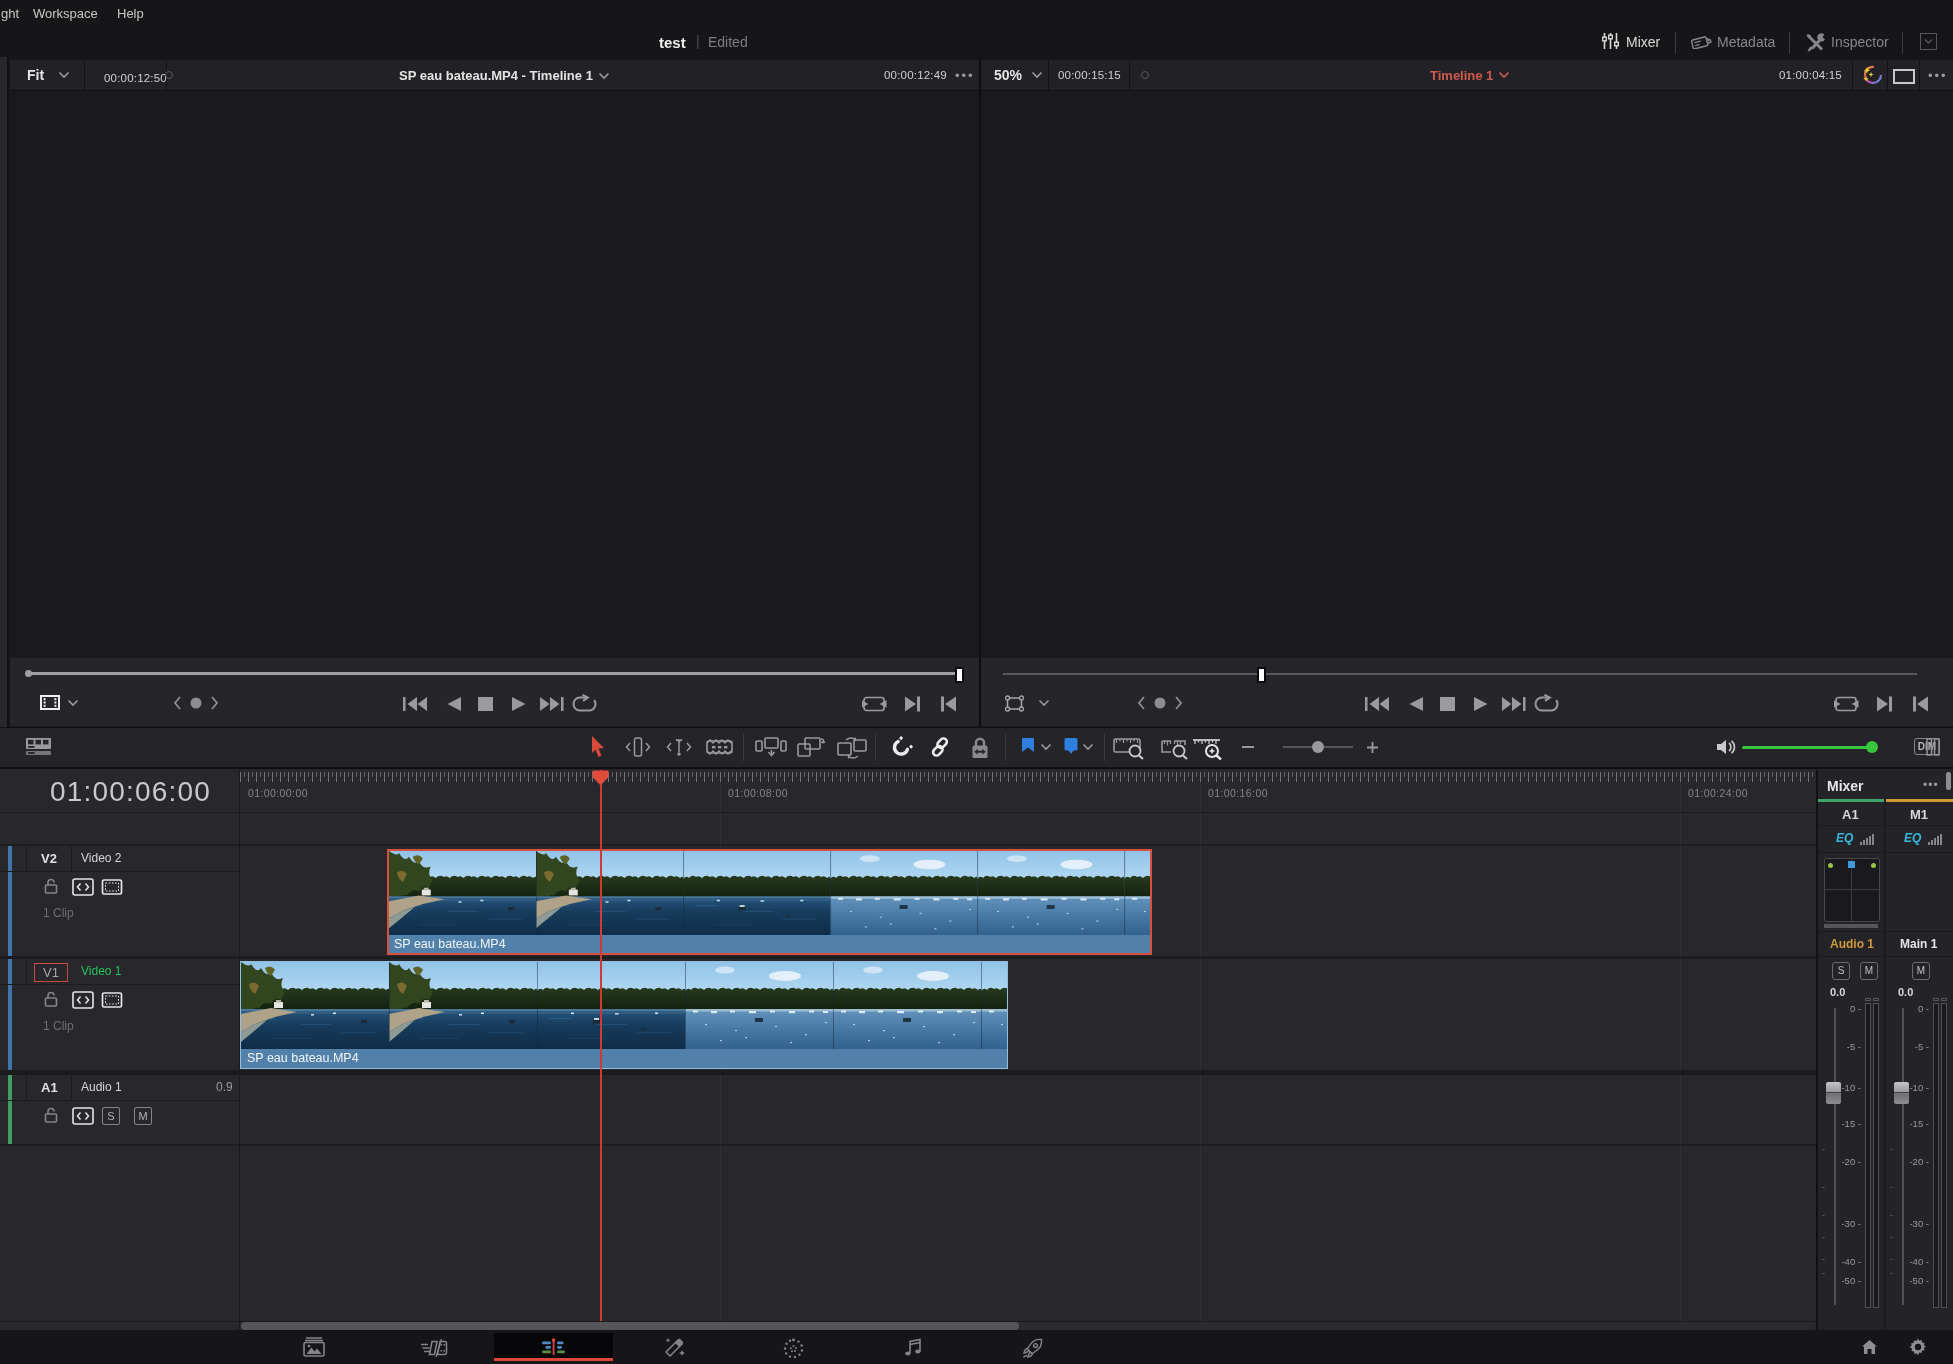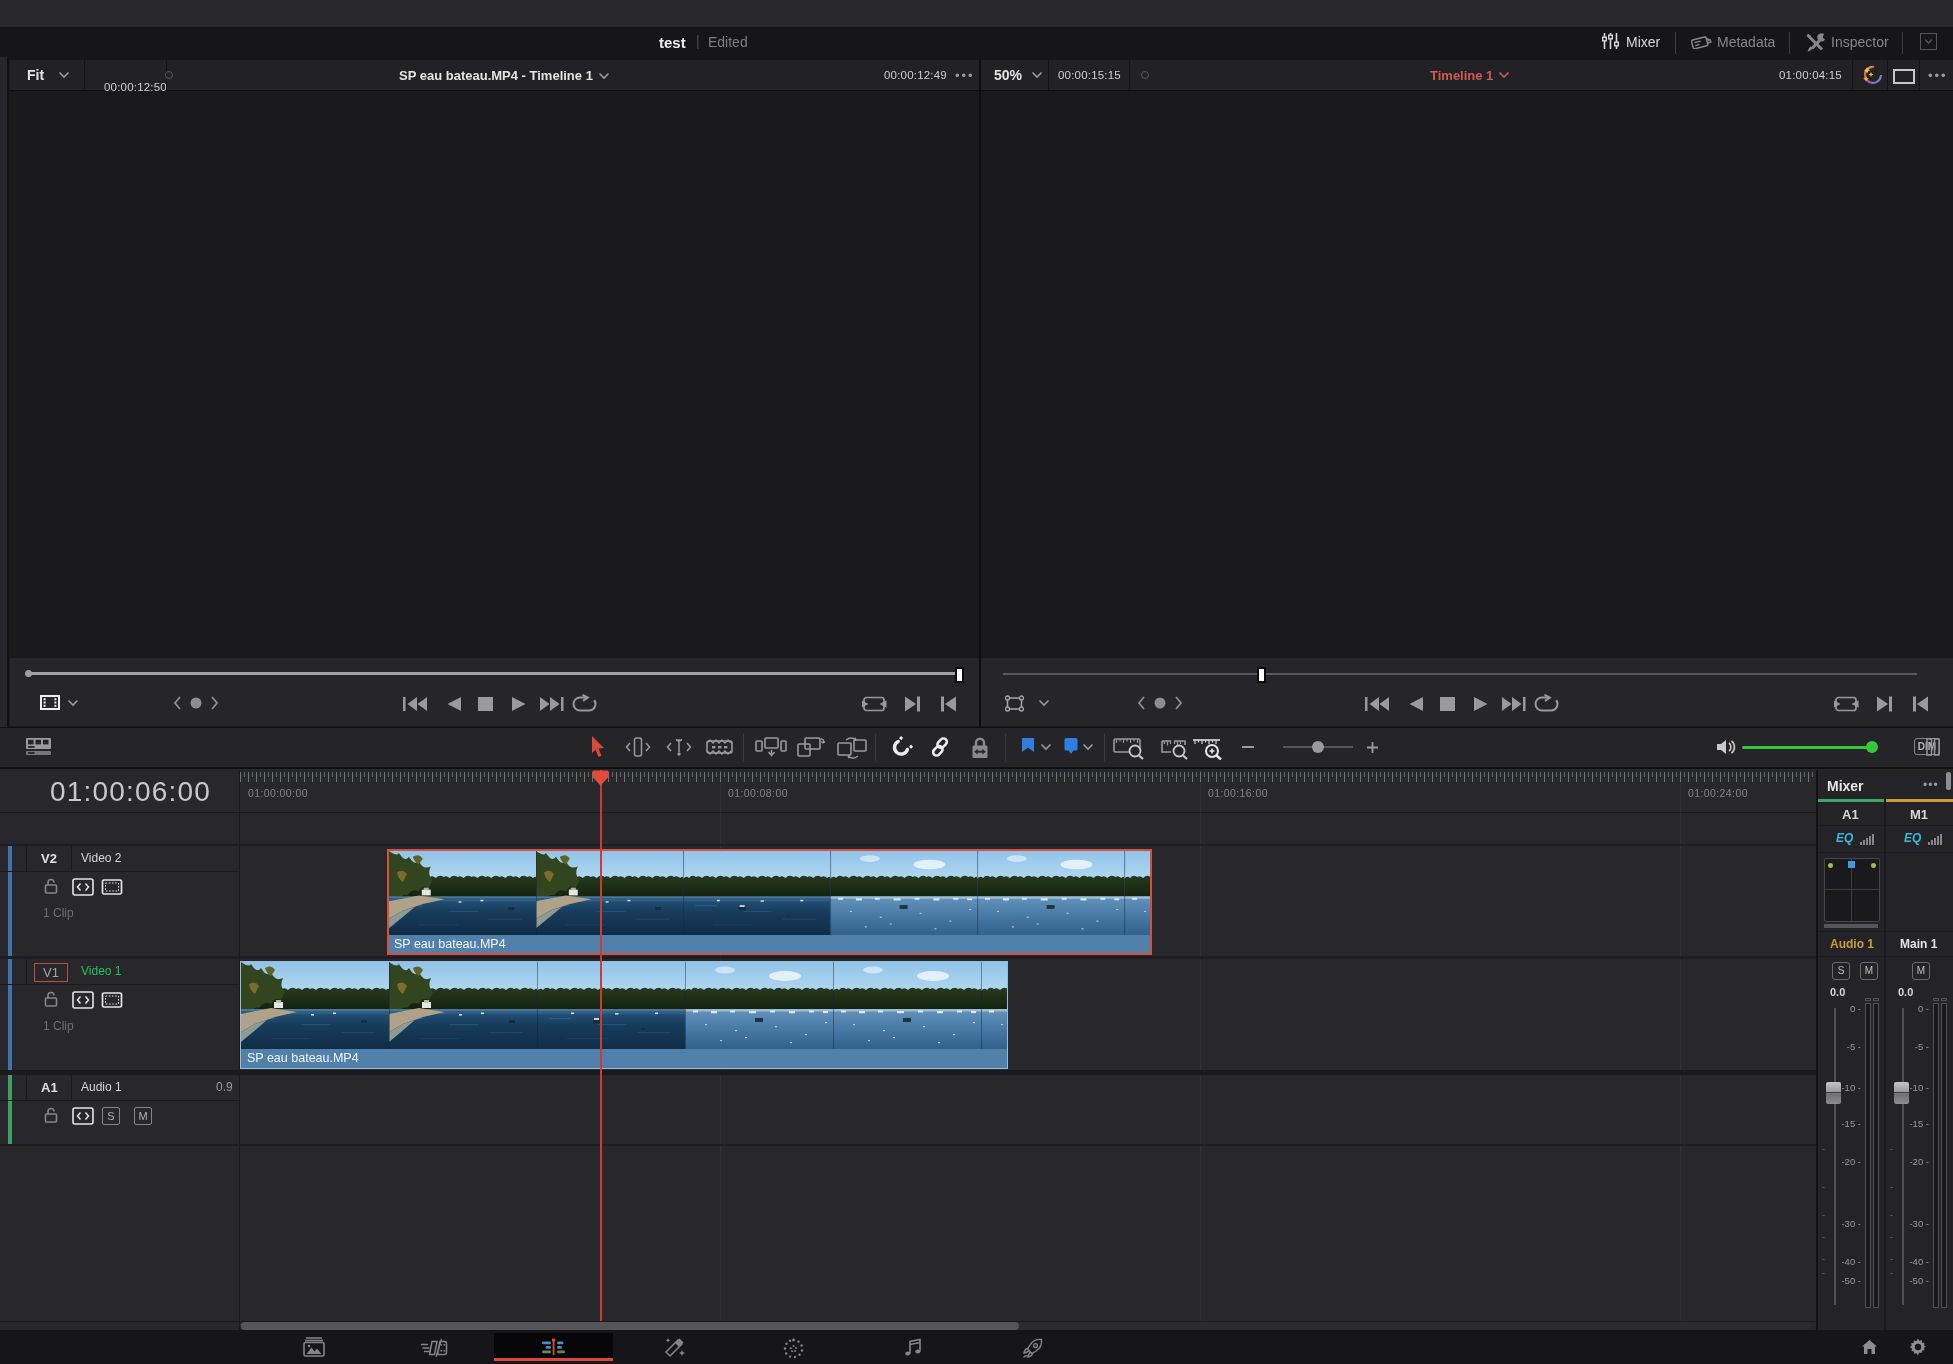--- a/index.html
+++ b/index.html
@@ -7,20 +7,25 @@
     font-family:"Liberation Sans",sans-serif;background:#27272c;color:#c9c9c9;
     -webkit-font-smoothing:antialiased;}
   .abs{position:absolute;}
   .tc{font-size:11.5px;color:#d0d0d0;letter-spacing:0.2px;}
   svg{display:block;}
 </style>
 </head>
 <body>
 <div id="root">
 
+  <div class="abs" style="left:0;top:0;width:1953px;height:27px;background:#161619;">
+    <span class="abs" style="left:1px;top:6px;font-size:13px;color:#c8c8c8;">ght</span>
+    <span class="abs" style="left:33px;top:6px;font-size:13px;color:#c8c8c8;">Workspace</span>
+    <span class="abs" style="left:117px;top:6px;font-size:13px;color:#c8c8c8;">Help</span>
+  </div>
 
   <div class="abs" style="left:0;top:27px;width:1953px;height:33px;background:#161619;">
     <span class="abs" style="left:659px;top:7px;font-size:15px;font-weight:bold;color:#eeeeee;">test</span>
     <span class="abs" style="left:696px;top:6px;font-size:14px;color:#4a4a4e;">|</span>
     <span class="abs" style="left:708px;top:7px;font-size:14px;color:#7e7e82;">Edited</span>
 
     <span id="ic-mixer" class="abs" style="left:1602px;top:6px;">
         <svg width="17" height="16" viewBox="0 0 17 16">
           <g stroke="#d8d8d8" stroke-width="1.6">
             <path d="M2.5 0 V4 M2.5 8 V16 M8.5 0 V2 M8.5 6 V16 M14.5 0 V9 M14.5 13 V16"></path>
@@ -71,21 +76,21 @@
   <div class="abs" style="left:979px;top:60px;width:2px;height:667px;background:#0e0e10;"></div>
 
   <div class="abs" style="left:10px;top:60px;width:969px;height:30px;background:#222226;border-bottom:1px solid #101012;">
     <span class="abs" style="left:17px;top:7px;font-size:14px;font-weight:bold;color:#e4e4e4;">Fit</span>
     <span class="abs" style="left:48px;top:7px;">
         <svg width="12" height="8" viewBox="0 0 12 8" style="margin-top:4px;">
           <path d="M1.5 1.5 L6 6 L10.5 1.5" fill="none" stroke="#9a9a9e" stroke-width="1.6"></path>
         </svg>
       </span>
     <span class="abs" style="left:74px;top:0px;width:1px;height:30px;background:#131315;"></span>
-    <span class="abs tc" style="left:82px;top:21px;padding-left:12px;">00:00:12:50</span>
+    <span class="abs tc" style="left:82px;top:12px;padding-left:12px;">00:00:12:50</span>
     <span class="abs" style="left:156px;top:0px;width:1px;height:30px;background:#131315;"></span>
     <span class="abs" style="left:155px;top:11px;width:6px;height:6px;border:1px solid #58585c;border-radius:50%;"></span>
     <span class="abs" style="left:389px;top:8px;font-size:13px;font-weight:bold;color:#e4e4e4;">SP eau bateau.MP4 - Timeline 1</span>
     <span class="abs" style="left:588px;top:8px;">
         <svg width="12" height="8" viewBox="0 0 12 8" style="margin-top:4px;">
           <path d="M1.5 1.5 L6 6 L10.5 1.5" fill="none" stroke="#9a9a9e" stroke-width="1.6"></path>
         </svg>
       </span>
     <span class="abs tc" style="left:874px;top:9px;">00:00:12:49</span>
     <span class="abs" style="left:945px;top:8px;color:#9a9a9e;font-size:13px;letter-spacing:2px;">•••</span>

